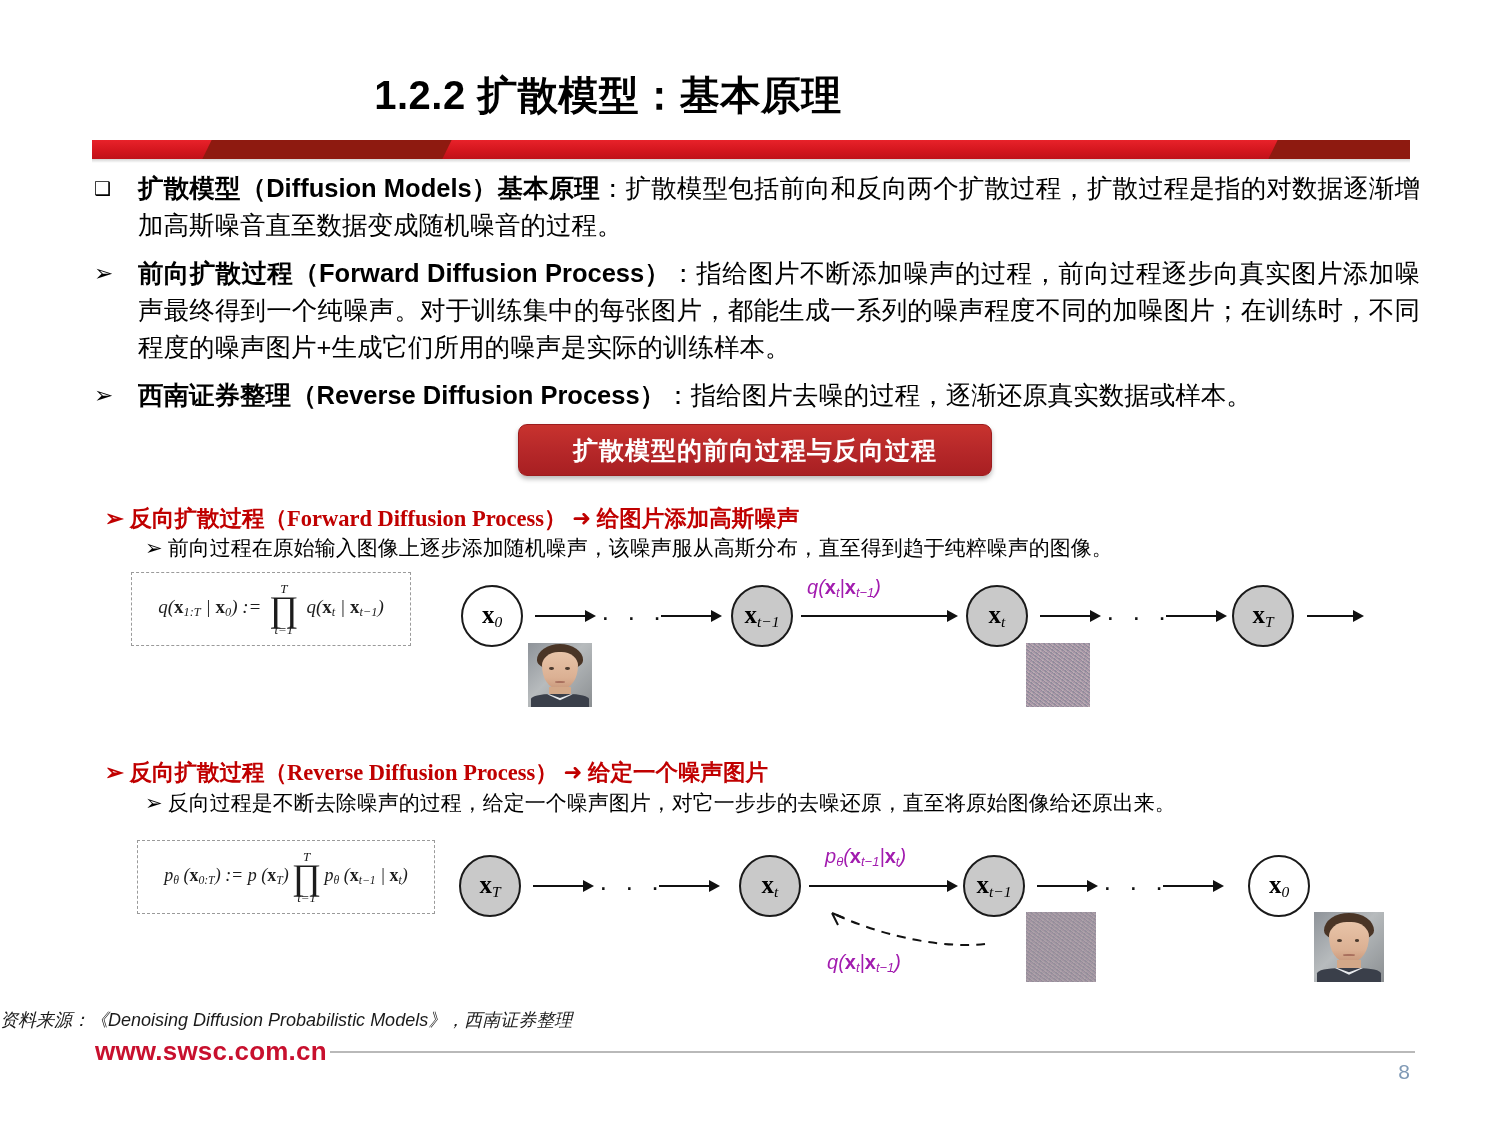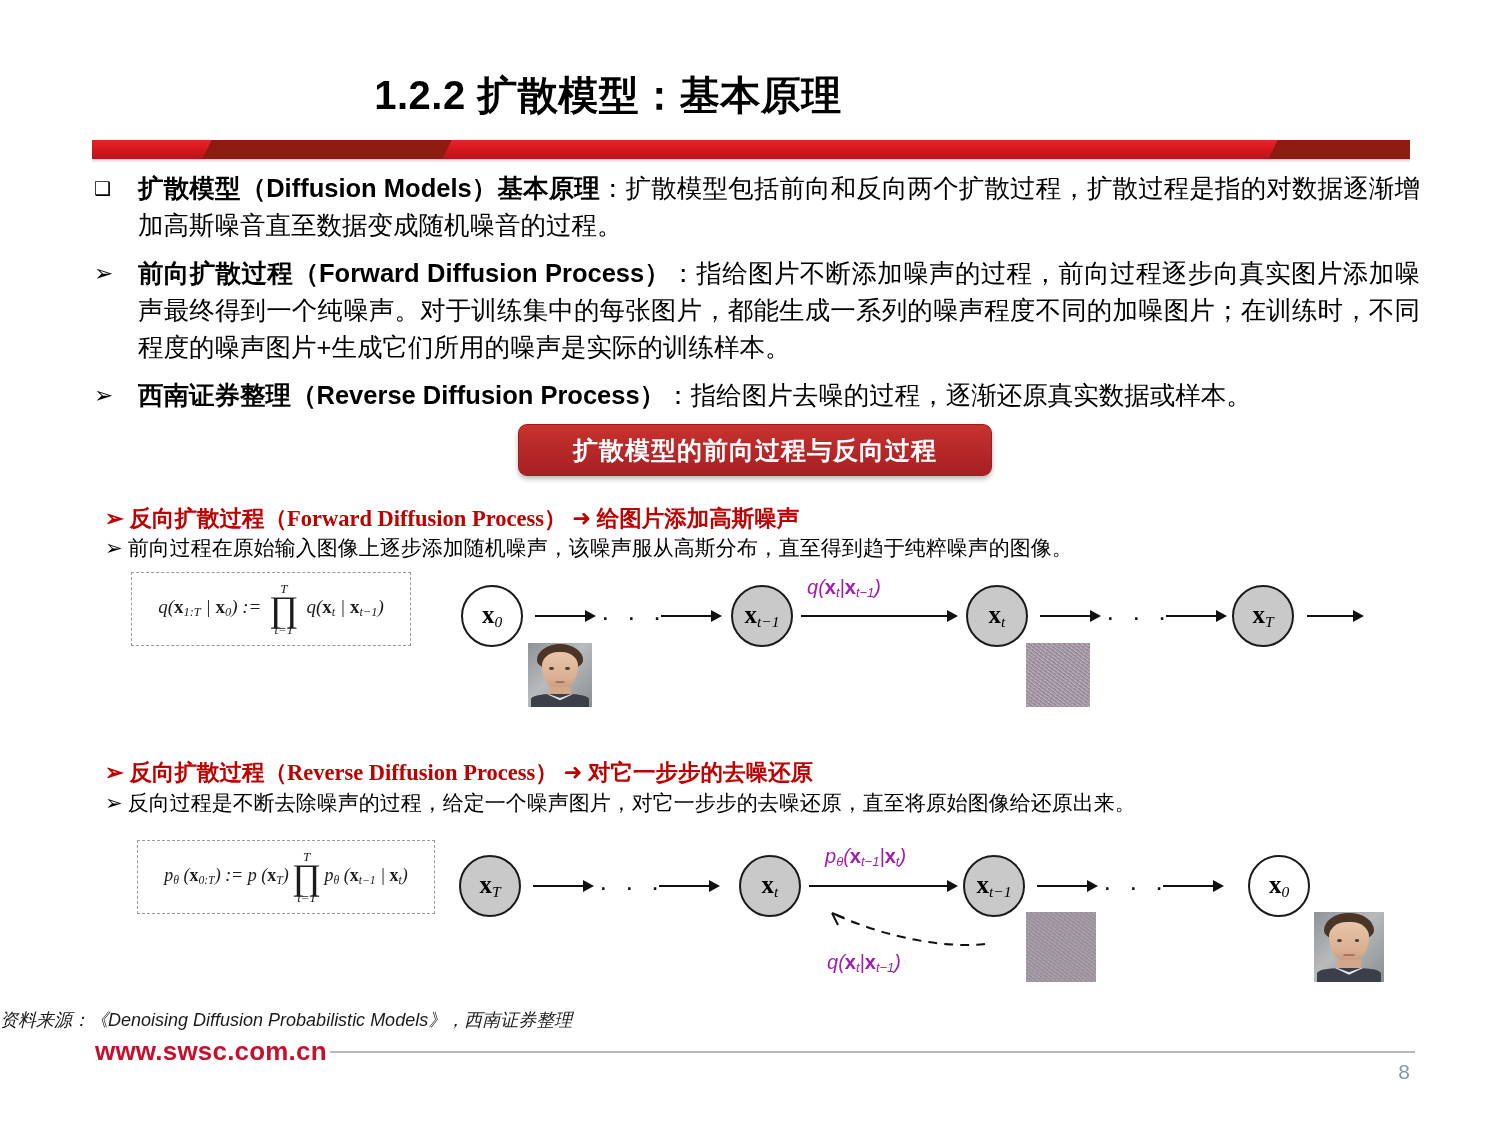--- a/index.html
+++ b/index.html
@@ -128,20 +128,21 @@
     font-weight: bold;
     color: #c00000;
     white-space: nowrap;
   }
   .sec-sub {
     position: absolute;
     font-family: "Liberation Serif", "DejaVu Serif", serif;
     font-size: 21px;
     color: #000000;
     white-space: nowrap;
+    margin-left: 40px;
   }
   .sec-head .arrow { font-family: "DejaVu Sans", sans-serif; }
   .formula-box {
     position: absolute;
     border: 1.5px dashed #9a9a9a;
     background: #ffffff;
     box-sizing: border-box;
     display: flex;
     align-items: center;
     justify-content: center;
@@ -456,21 +457,21 @@
   <div class="shirt"></div>
   <div class="collar"></div>
 </div>
 <div class="thumb noise-face" style="top:643px; left:1026px; width:64px; height:64px;"></div>
 <div class="thumb noise-full" style="top:643px; left:1293px; width:64px; height:64px;"></div>
 
 <div class="sec-head" style="top:757px; left:105px;">
   <span>➢</span>
   <span>反向扩散过程</span><span>（Reverse Diffusion Process）</span>
   <span class="arrow">➜</span>
-  <span>对它一步步的去噪还原</span>
+  <span>给定一个噪声图片</span>
 </div>
 <div class="sec-sub" style="top:789px; left:105px;">
   <span>➢</span>
   <span>反向过程是不断去除噪声的过程，给定一个噪声图片，对它一步步的去噪还原，直至将原始图像给还原出来。</span>
 </div>
 
 <div class="formula-box" style="top:840px; left:137px; width:298px; height:74px;">
   <div class="math" style="font-size:18px;">
     <span>p</span><span class="sub">θ</span>&nbsp;<span>(</span><span class="vec">x</span><span class="sub">0:T</span><span>)</span>&nbsp;<span>:=</span>&nbsp;<span>p</span>&nbsp;<span>(</span><span class="vec">x</span><span class="sub">T</span><span>)</span><span class="prodwrap">
         <span class="lim">T</span>

